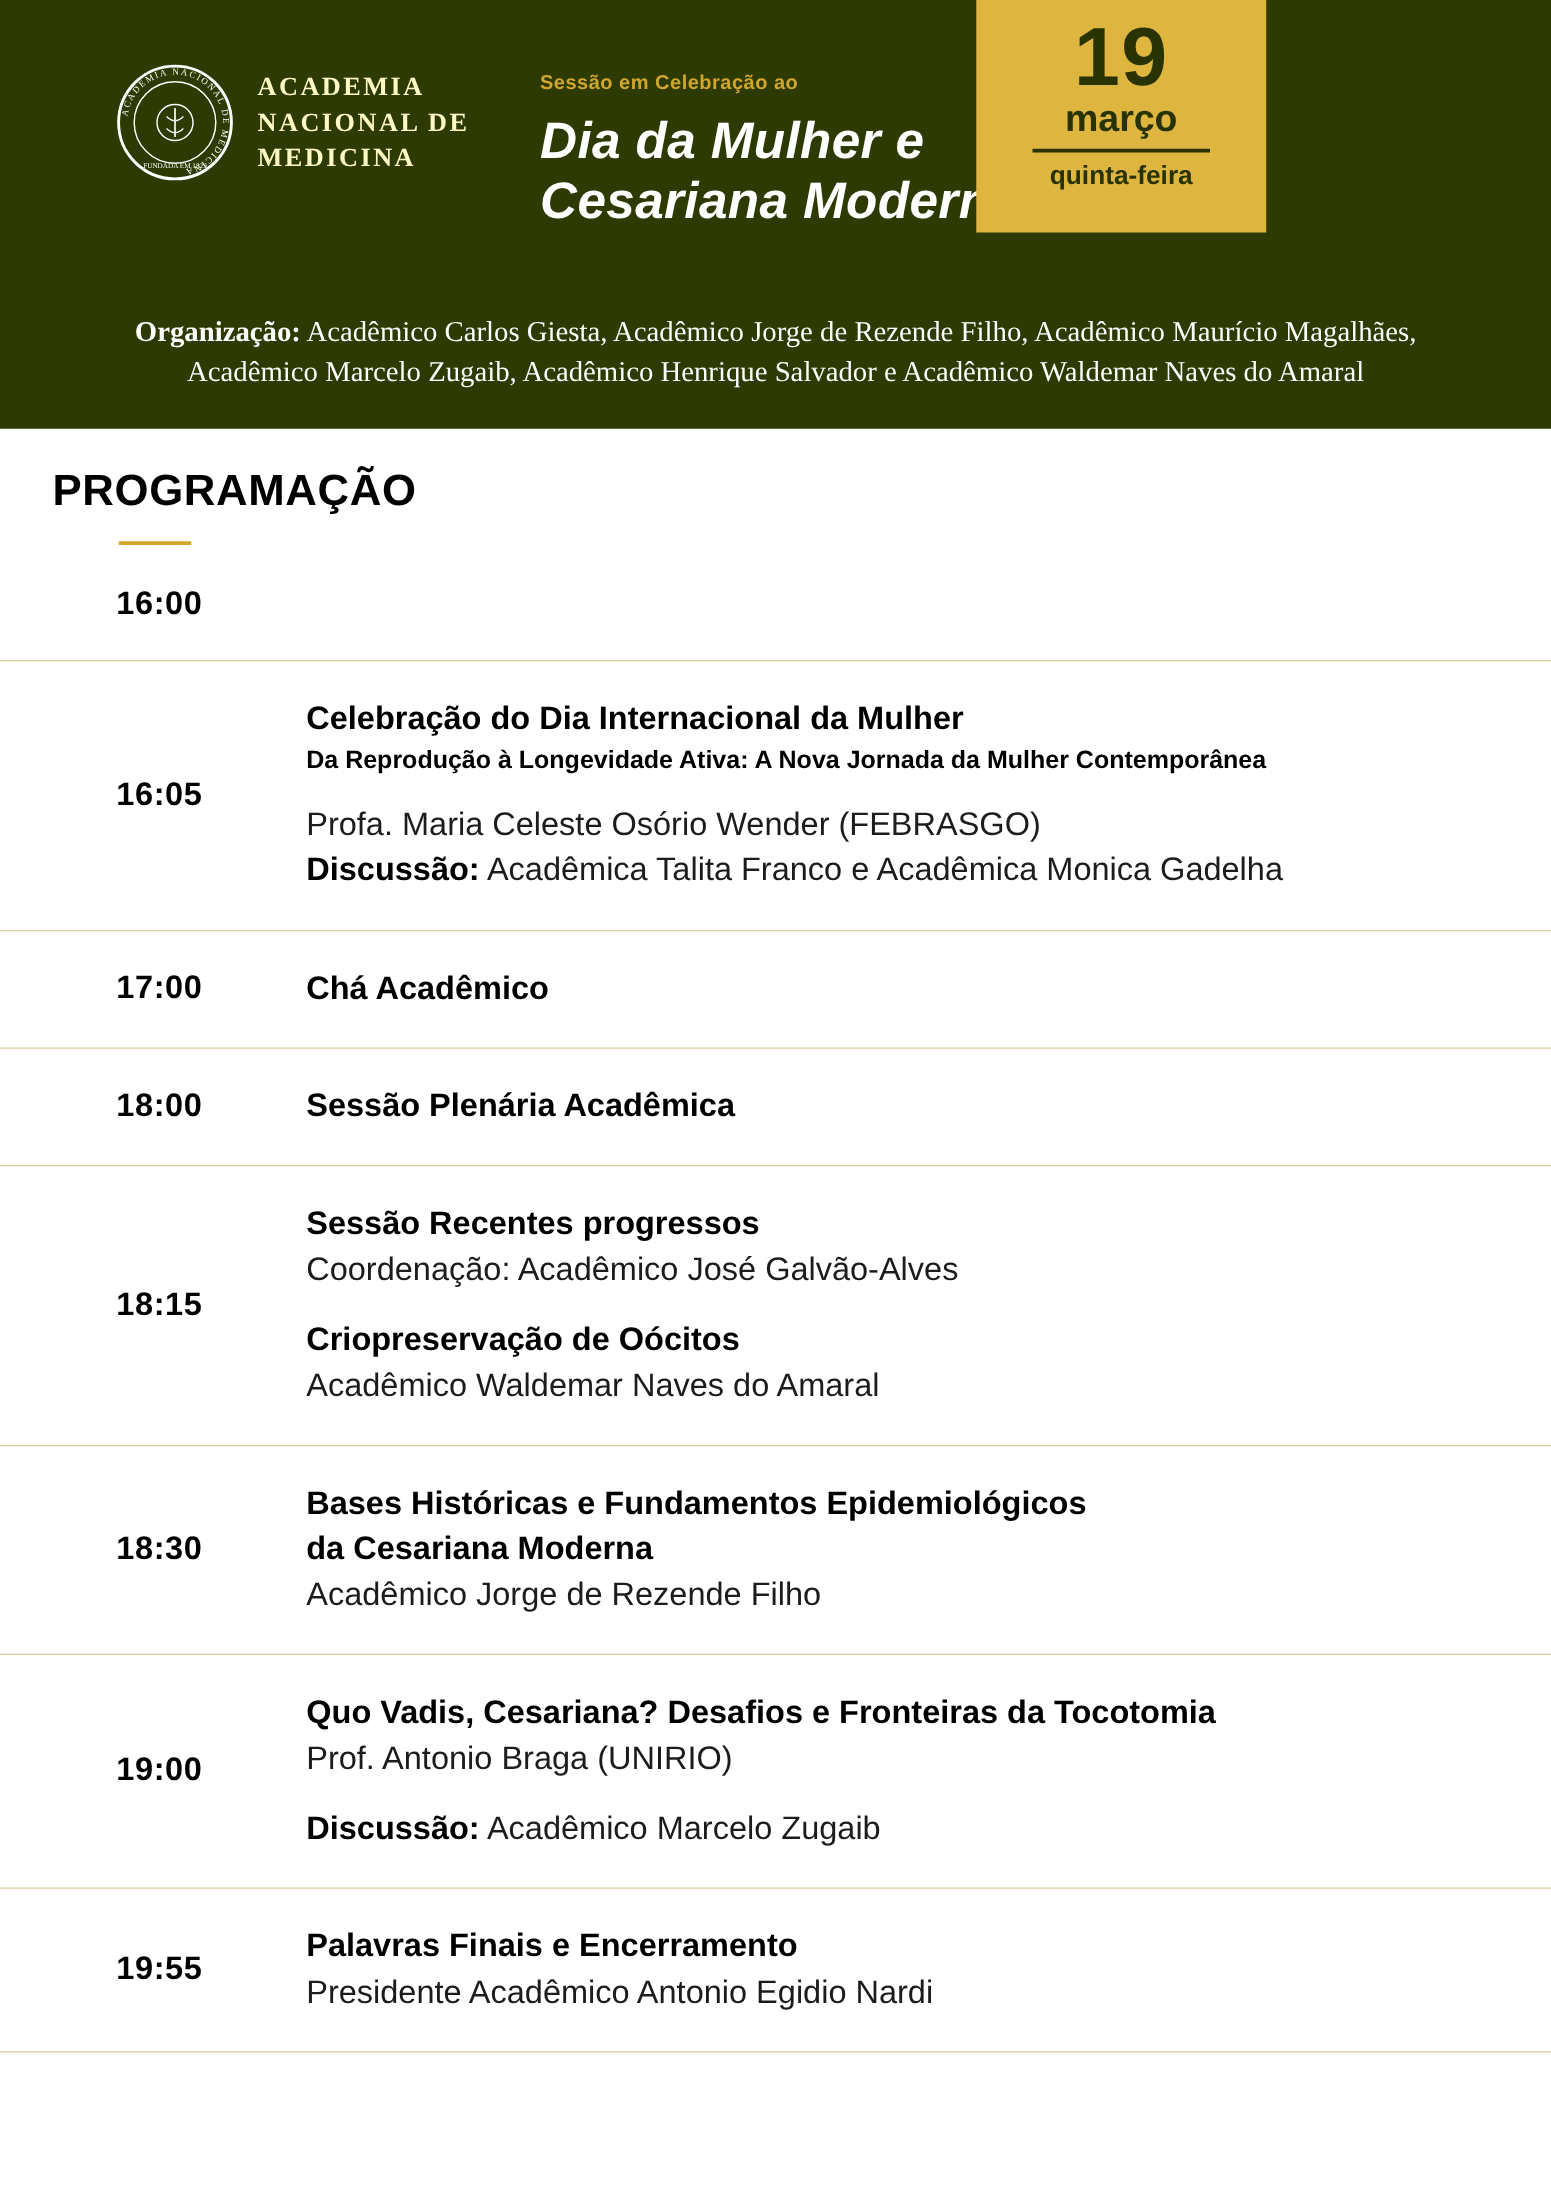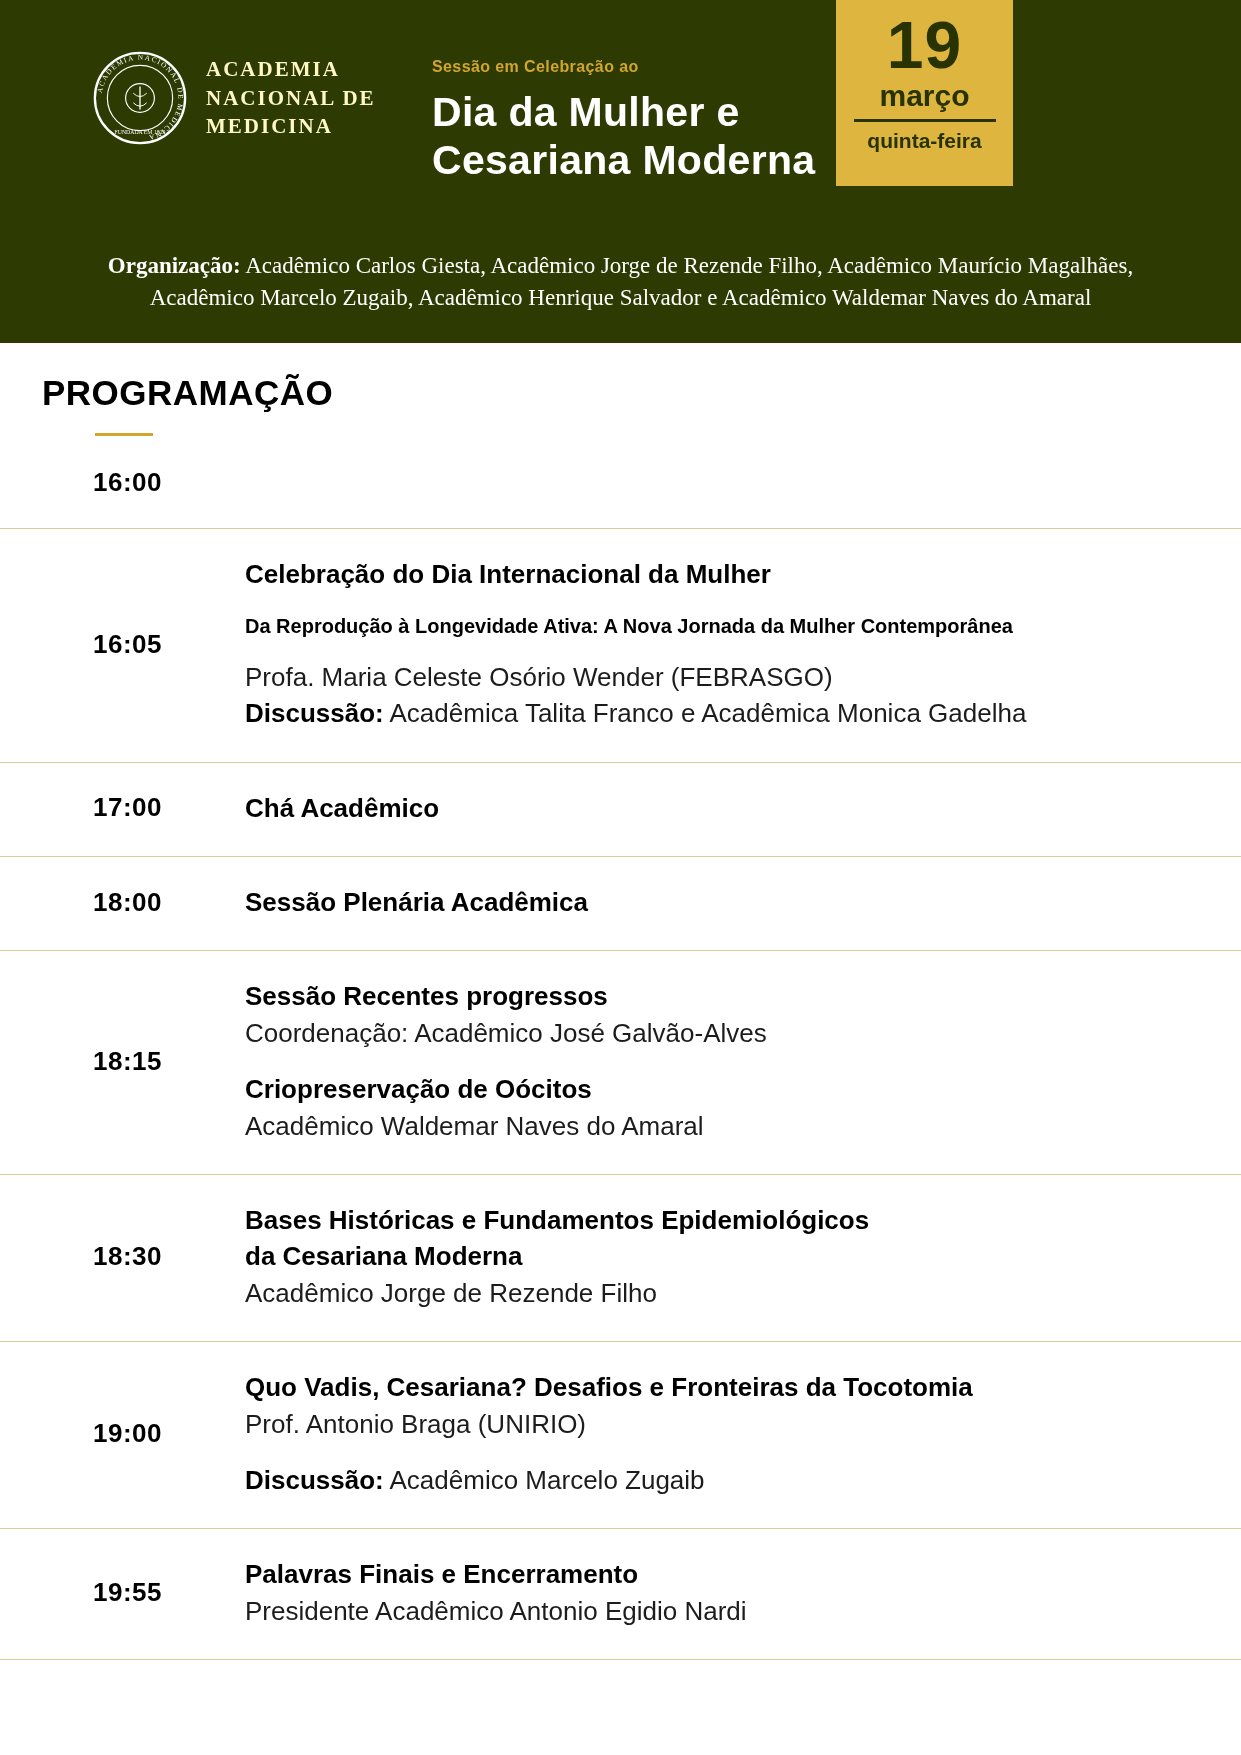--- a/index.html
+++ b/index.html
@@ -37,23 +37,24 @@
     color:#fef9c3;font-weight:600;
   }
   .hdr-title{margin-top:8px;}
   .session-label{
     color:var(--gold-text);font-weight:700;font-size:16px;
     letter-spacing:0.4px;margin-bottom:12px;
   }
   .main-title{
     color:#ffffff;font-weight:800;font-size:41px;line-height:1.18;
     letter-spacing:0.3px;
+    font-style:italic;
   }
   .date-box{
-    position:absolute;top:0;right:228px;width:177px;height:186px;
+    position:absolute;top:0;right:228px;width:232px;height:186px;
     background:var(--gold);
     display:flex;flex-direction:column;align-items:center;justify-content:flex-start;
     padding-top:14px;color:var(--date-text);
   }
   .date-day{font-size:66px;font-weight:800;line-height:0.95;letter-spacing:1px;}
   .date-month{font-size:30px;font-weight:800;line-height:1.1;margin-top:2px;}
   .date-sep{width:142px;height:3px;background:var(--date-text);margin:7px 0 7px 0;}
   .date-weekday{font-size:21px;font-weight:800;}
   .org-text{
     margin:40px auto 0 auto;width:1030px;text-align:center;
@@ -70,21 +71,21 @@
     width:58px;height:3px;background:var(--gold-text);
     margin:20px 0 4px 95px;
   }
   .row{display:flex;align-items:center;padding:27px 0 30px 0;}
   .time{
     width:152px;margin-left:93px;flex:none;
     font-size:26px;font-weight:800;color:#000000;letter-spacing:0.5px;
   }
   .lines{flex:1;padding-right:60px;font-size:26px;line-height:1.4;color:var(--body-text);}
   .line-title{font-weight:800;color:#000000;}
-  .line-subtitle{font-weight:800;color:#000000;font-size:20px;line-height:1.3;margin-top:20px;}
+  .line-subtitle{font-weight:800;color:#000000;font-size:20px;line-height:1.3;margin-top:2px;}
   .line-text{font-weight:400;}
   .line-mixed strong{font-weight:700;color:#000000;}
   .line-gap{height:20px;}
   .divider{height:1px;background:var(--divider);width:100%;}
 </style>
 </head>
 <body>
 
 <div class="page">
 

